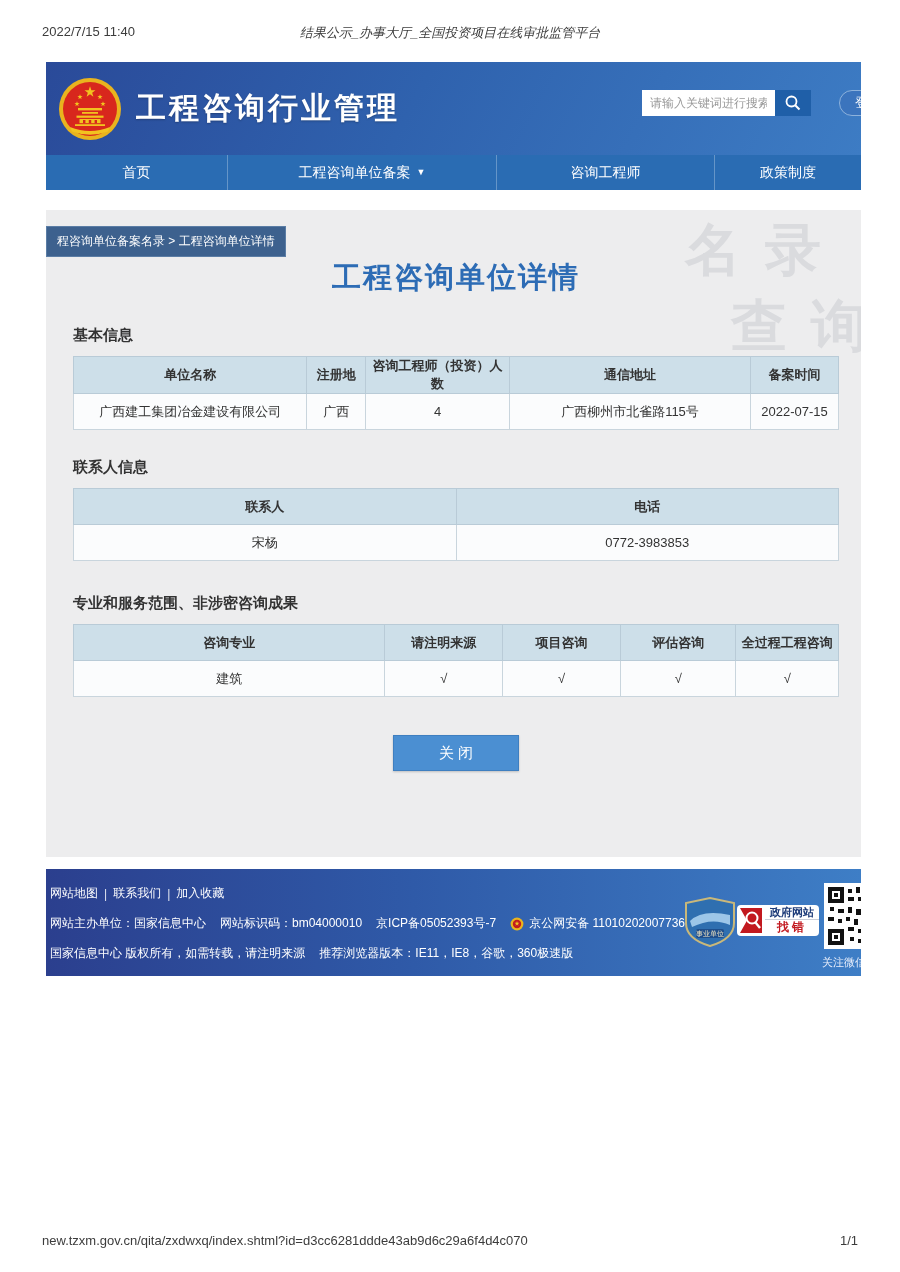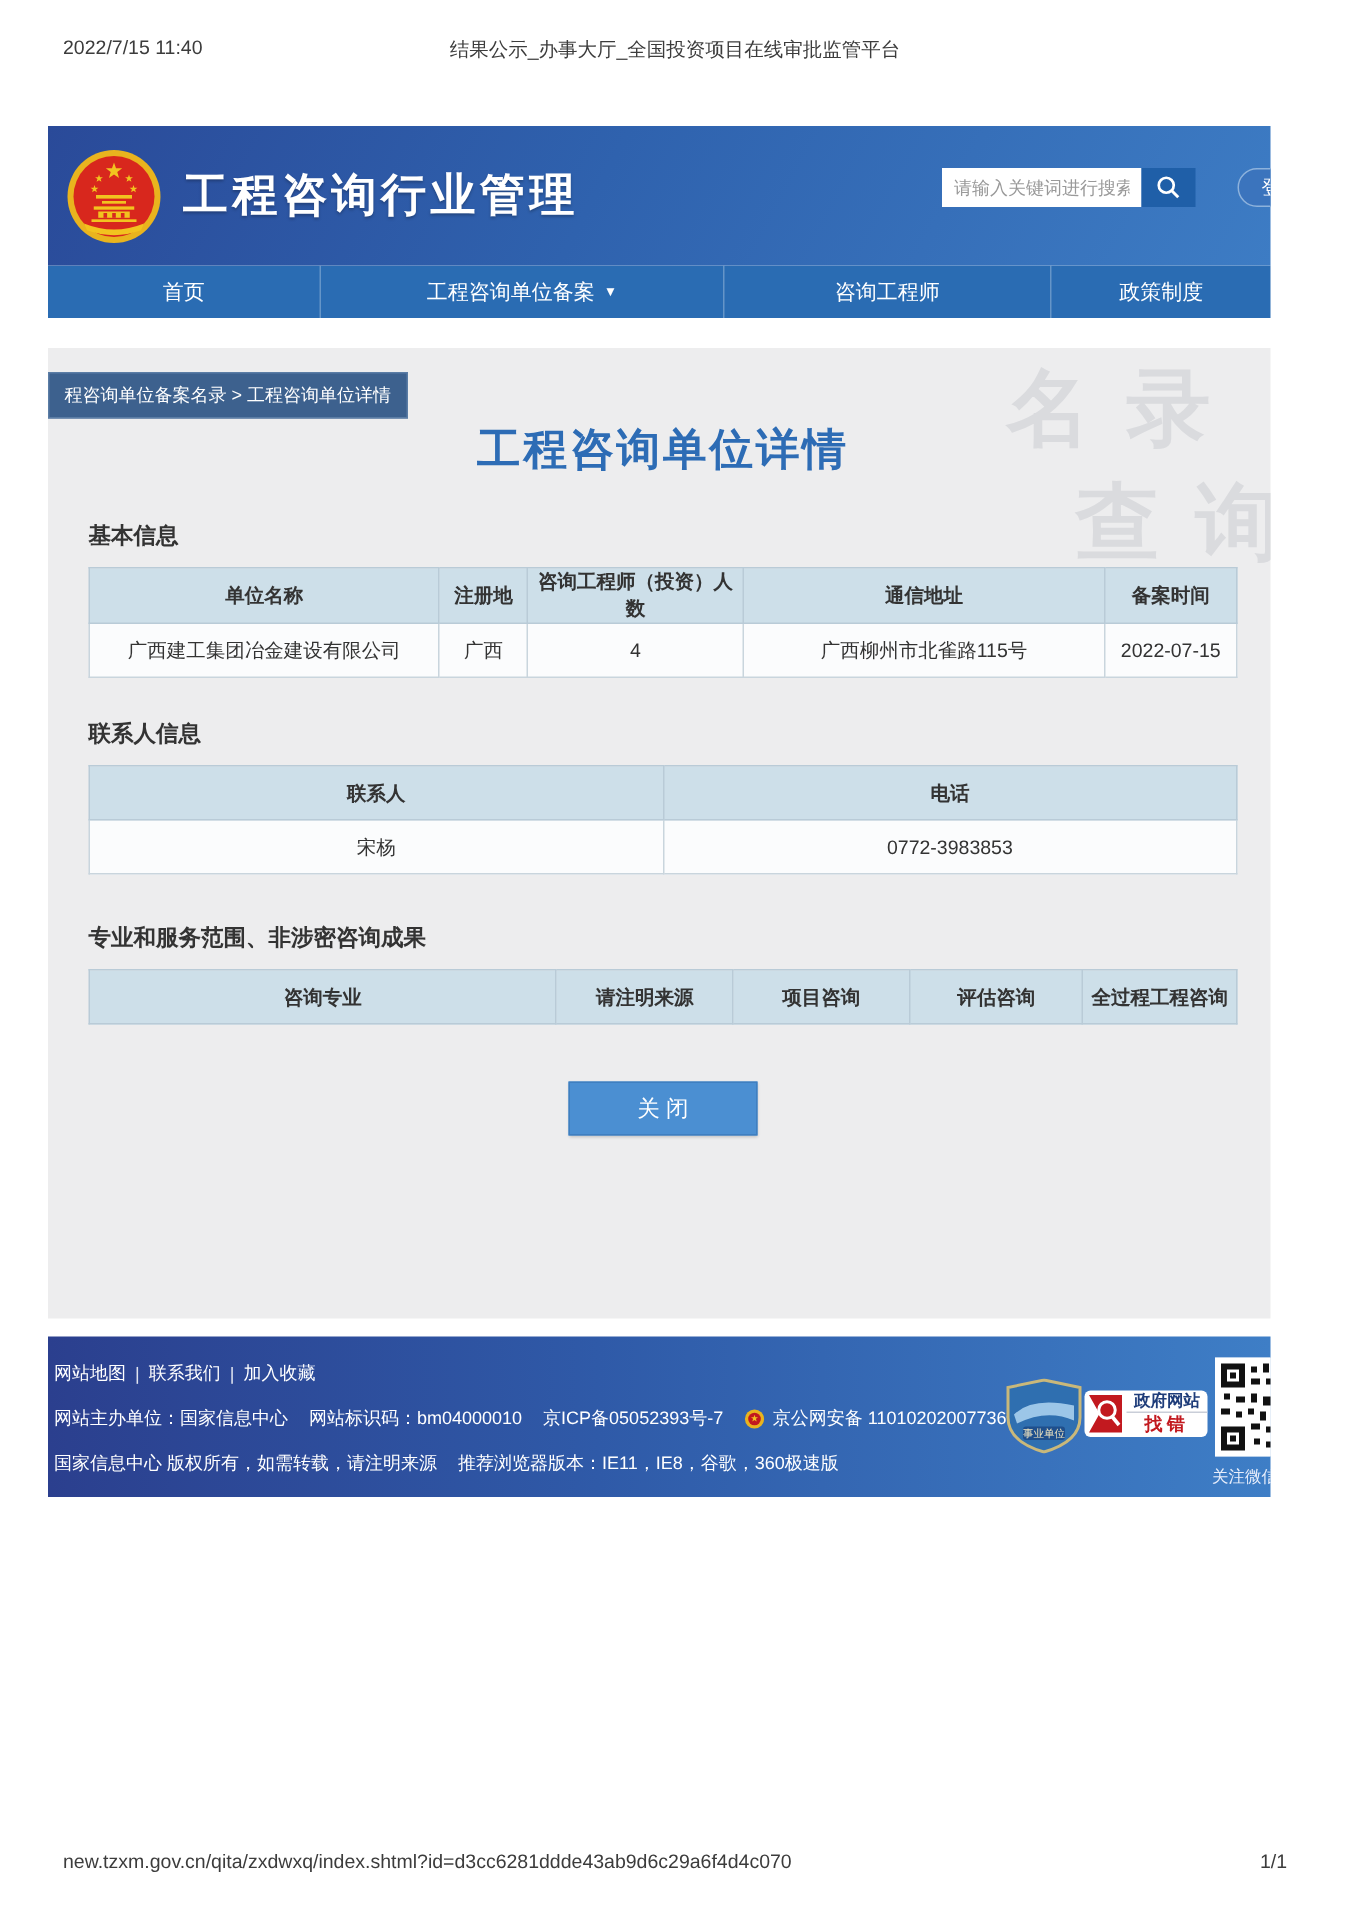--- a/index.html
+++ b/index.html
@@ -2,26 +2,26 @@
 <html><head>
 <meta charset="utf-8">
 <style>
   * { margin:0; padding:0; box-sizing:border-box; }
   html,body { width:900px; height:1272px; background:#fff;
     font-family:"Liberation Sans","DejaVu Sans",sans-serif; color:#333; }
   body { position:relative; overflow:hidden; }
 
   
   .print-header { position:absolute; top:24px; left:42px; right:42px; height:18px; font-size:13px; color:#3c3c3c; }
-  .print-title  { position:absolute; left:0; right:0; text-align:center; }
+  .print-title  { position:absolute; left:0; right:0; text-align:center;font-style:italic; }
   .print-footer { position:absolute; top:1233px; left:42px; right:42px; font-size:13px; color:#3c3c3c; }
   .print-page   { position:absolute; right:0; top:0; }
 
   
-  .page { position:absolute; left:32px; top:62px; width:815px;margin-top:22px; }
+  .page { position:absolute; left:46px; top:62px; width:815px; }
 
   
   .site-header { height:93px; position:relative; overflow:hidden; display:flex; align-items:center;
     background:linear-gradient(118deg,#2a4a99 0%,#2f62ae 45%,#3d7cc4 100%); }
   .emblem { width:64px; height:64px; margin-left:12px; flex:0 0 auto; }
   .site-title { color:#fff; font-size:30px; font-weight:bold; letter-spacing:3px; margin-left:14px;
     text-shadow:0 1px 2px rgba(0,0,0,.25); white-space:nowrap; }
   .search-wrap { position:absolute; left:596px; top:28px; display:flex; align-items:center; }
   .search-input { width:133px; height:26px; border:none; outline:none; background:#fff;
     font-size:12px; padding:0 8px; color:#333; font-family:inherit; }
@@ -201,20 +201,27 @@
 
     <div class="section-heading svc">专业和服务范围、非涉密咨询成果</div>
     <table class="t-svc">
       <tbody>
           <tr>
         <th>咨询专业</th>
         <th>请注明来源</th>
         <th>项目咨询</th>
         <th>评估咨询</th>
         <th>全过程工程咨询</th>
+      </tr>
+      <tr>
+        <td>建筑</td>
+        <td>√</td>
+        <td>√</td>
+        <td>√</td>
+        <td>√</td>
       </tr>
     </tbody>
       </table>
 
     <button class="close-btn">关 闭</button>
   </div>
 
   <div class="footer">
     <div class="f-line">
       <span class="f-link">网站地图</span>

